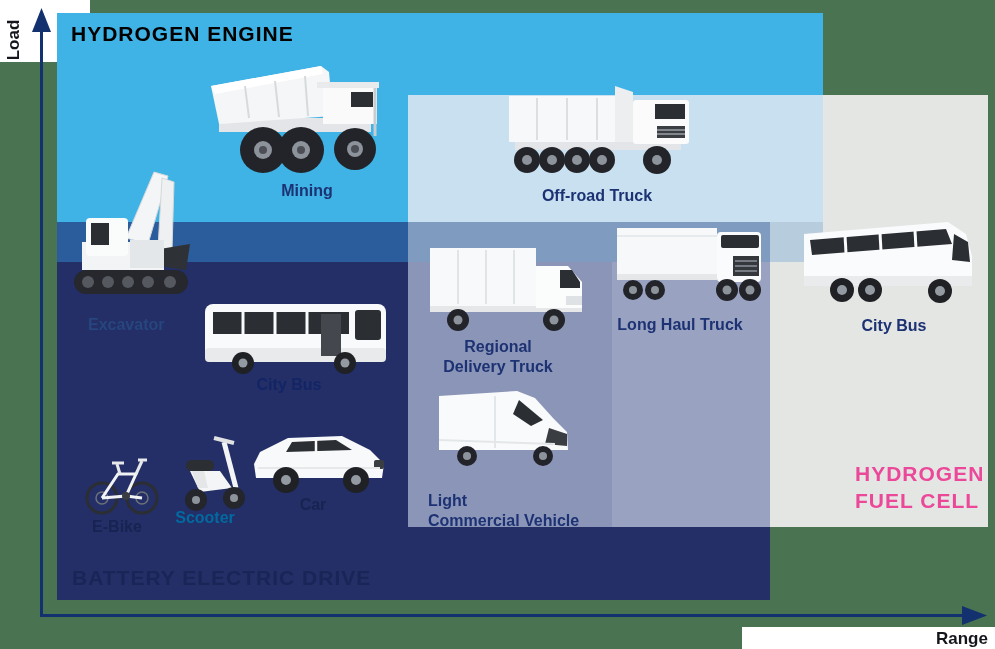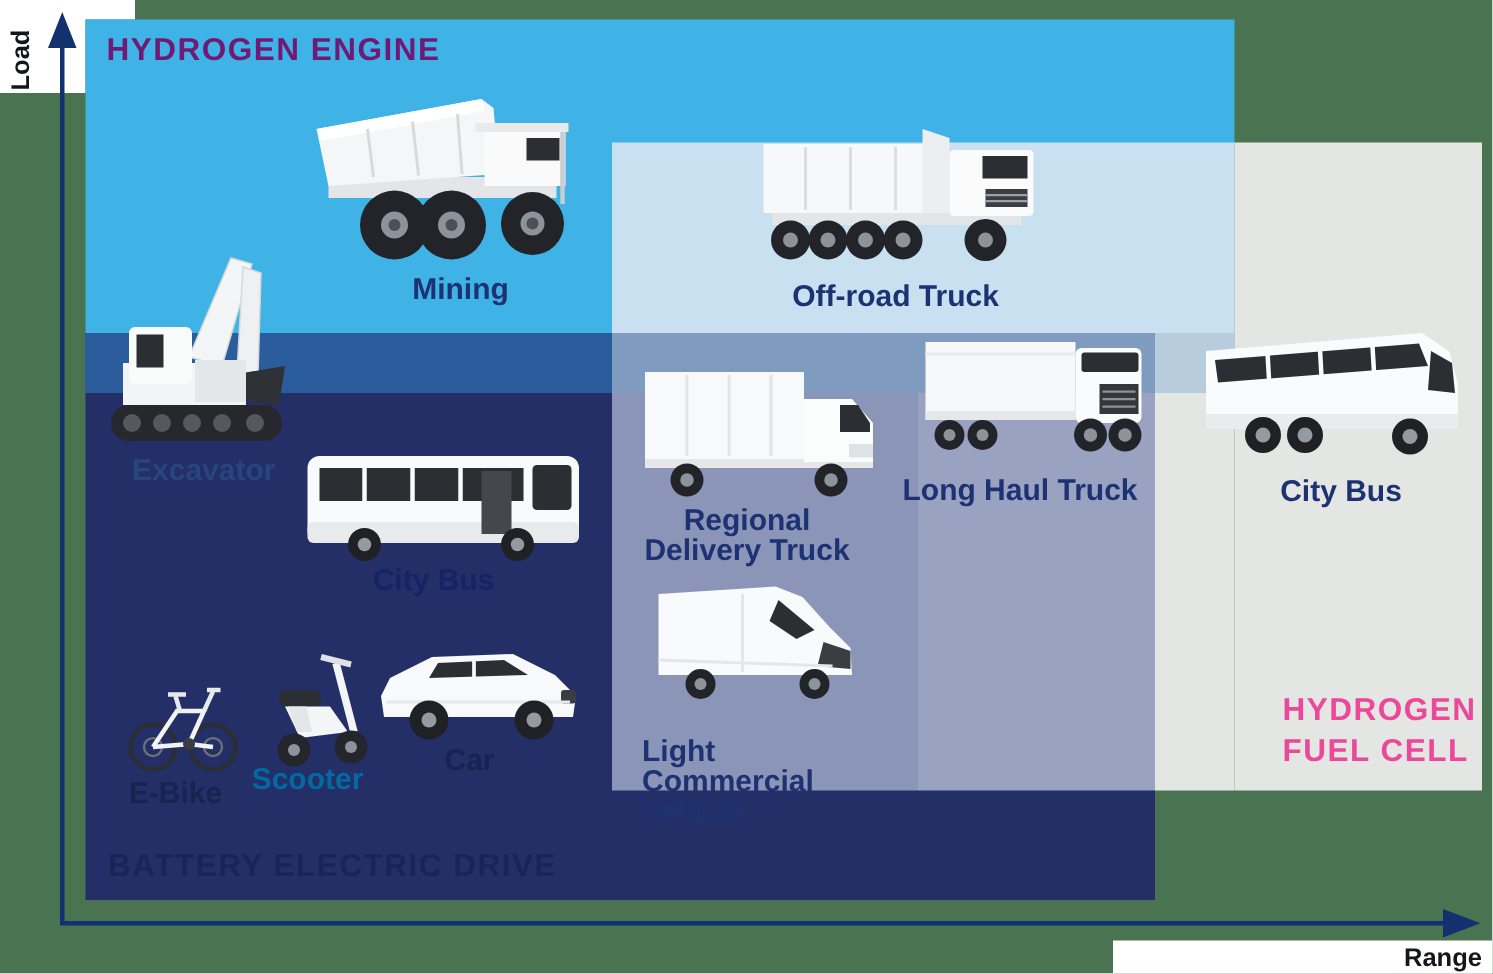--- a/index.html
+++ b/index.html
@@ -22,29 +22,29 @@
   #z-longhaul{left:612px;top:262px;width:158px;height:265px;background:#9aa2c1;}
   #z-fuelcell{left:823px;top:95px;width:165px;height:432px;background:#e4e6e4;}
   #z-fuelcell-notch{left:770px;top:262px;width:53px;height:265px;background:#e4e6e4;}
   
   #axes{position:absolute;left:0;top:0;width:995px;height:649px;pointer-events:none;}
   .axis-label{position:absolute;font-size:17px;font-weight:600;color:#14161c;text-align:center;}
   #load-label{left:-17px;top:30px;width:62px;text-align:center;transform:rotate(-90deg);}
   #range-label{left:936px;top:629px;}
   
   .region-title{position:absolute;font-size:21px;font-weight:bold;letter-spacing:1px;white-space:nowrap;}
-  #t-engine{left:71px;top:22px;color:#701a75;}
+  #t-engine{left:71px;top:22px;color:#000000;}
   #t-battery{left:72px;top:566px;color:#1a2557;}
   #t-fuelcell{left:855px;top:460px;color:#ec4899;line-height:27px;}
   
-  .vlabel{position:absolute;font-size:20px;font-weight:bold;color:#1d3273;white-space:nowrap;}
+  .vlabel{position:absolute;font-size:16px;font-weight:bold;color:#1d3273;white-space:nowrap;}
   .vlabel.centered{transform:translateX(-50%);}
   #l-mining{left:307px;top:182px;}
   #l-offroad{left:597px;top:187px;}
-  #l-excavator{left:88px;top:303px;color:#27457e;}
+  #l-excavator{left:88px;top:316px;color:#27457e;}
   #l-citybus{left:289px;top:376px;color:#132566;}
   #l-regional{left:428px;top:337px;line-height:20px;white-space:normal;width:140px;text-align:center;}
   #l-longhaul{left:680px;top:316px;}
   #l-coach{left:894px;top:317px;}
   #l-light{left:428px;top:467px;line-height:20px;white-space:normal;width:170px;margin-top:24px;}
   #l-ebike{left:117px;top:518px;color:#182352;}
   #l-scooter{left:205px;top:509px;color:#0369a1;}
   #l-car{left:313px;top:496px;color:#182352;}
   .veh{position:absolute;}
 </style>

